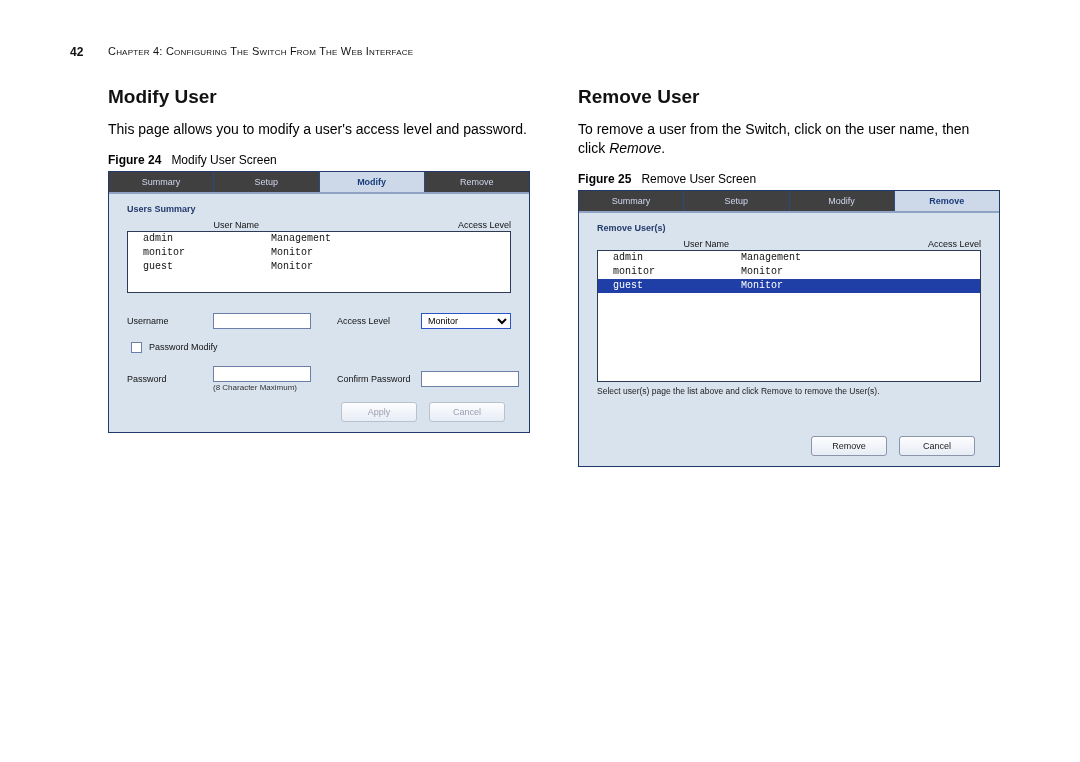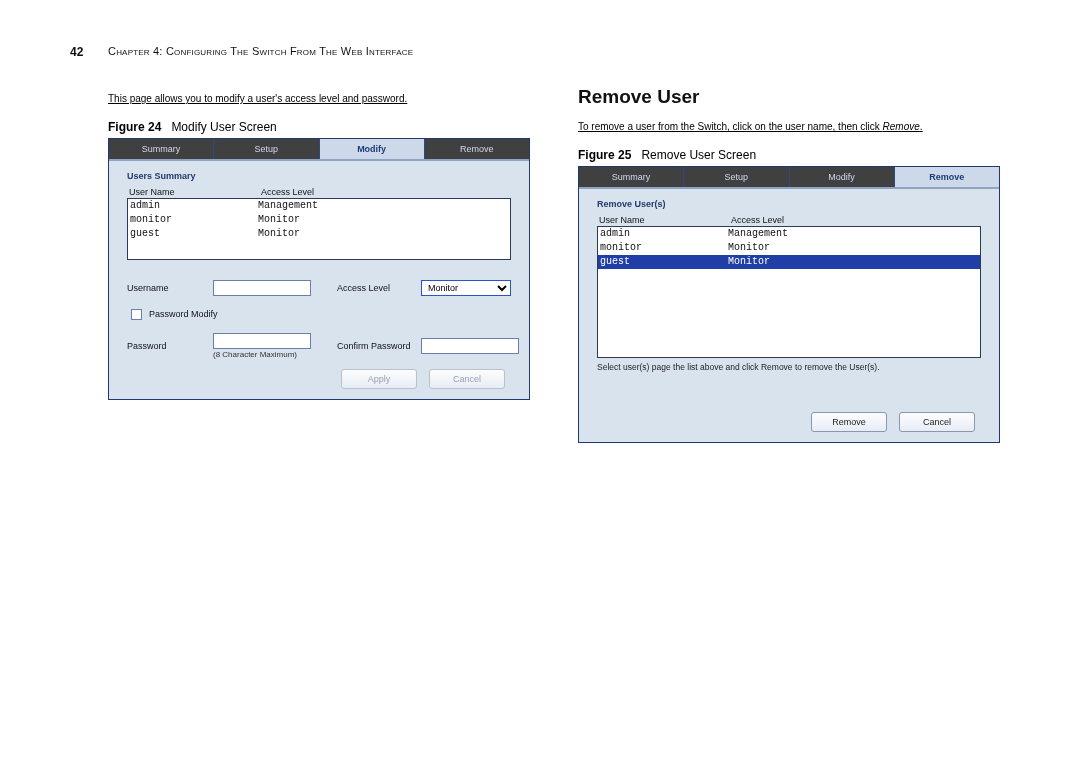--- a/index.html
+++ b/index.html
@@ -51,24 +51,23 @@
     background: #b0b0b0;
     margin: 0 4px;
   }
   h2.section-title {
     font-size: 19px;
     font-weight: bold;
     margin: 6px 0 6px 0;
     color: #111;
   }
   .section-text {
-    font-size: 10px;
+    font-size: 14px;
     line-height: 1.35;
     margin: 12px 0 14px 0;
-    text-decoration: underline;
   }
   .section-text em { font-style: italic; }
   .fig-caption {
     font-size: 12px;
     margin: 6px 0 4px 0;
   }
   .fig-caption b { font-weight: bold; }
 
   
   .panel {
@@ -111,36 +110,37 @@
     font-size: 9px;
     font-weight: bold;
     color: #233a6b;
     margin: 2px 0 6px 0;
   }
   .headers {
     display: flex;
     font-size: 9px;
     color: #111;
     margin-bottom: 1px;
+    text-align: right;
   }
   .headers .c1 { width: 130px; padding-left: 2px; }
   .headers .c2 { flex: 1; padding-left: 2px; }
   .userlist {
     border: 1px solid #2e3b56;
     background: #fff;
     height: 60px;
     overflow: hidden;
     font-family: "Courier New", monospace;
     font-size: 10px;
     line-height: 14px;
   }
   .userlist.tall { height: 130px; }
   .userrow {
     display: flex;
-    padding: 0 2px;
+    padding: 0 15px;
     cursor: pointer;
     justify-content: center;
   }
   .userrow.selected {
     background: #1f3fa7;
     color: #fff;
   }
   .userrow .u1 { width: 128px; }
   .userrow .u2 { flex: 1; }
   .form-grid {
@@ -210,20 +210,21 @@
 <body>
 
 <div class="page">
 
   <div class="page-number">42</div>
   <div class="chapter-line">Chapter 4: Configuring The Switch From The Web Interface</div>
 
   <div class="columns">
 
     <div class="col">
+      <h2 class="section-title">Modify User</h2>
       <p class="section-text">This page allows you to modify a user's access level and password.</p>
       <p class="fig-caption">
         <b>Figure 24</b>&nbsp;&nbsp;
         <span>Modify User Screen</span>
       </p>
 
       <div class="panel">
         <div class="tabs">
           <div class="tab">Summary</div>
           <div class="tab">Setup</div>

